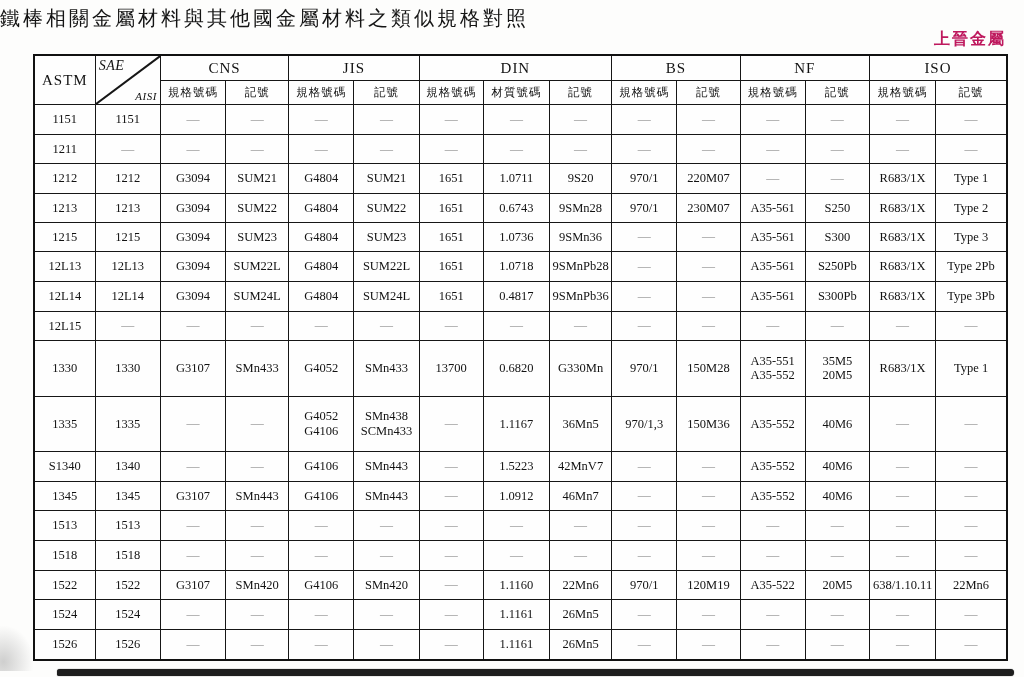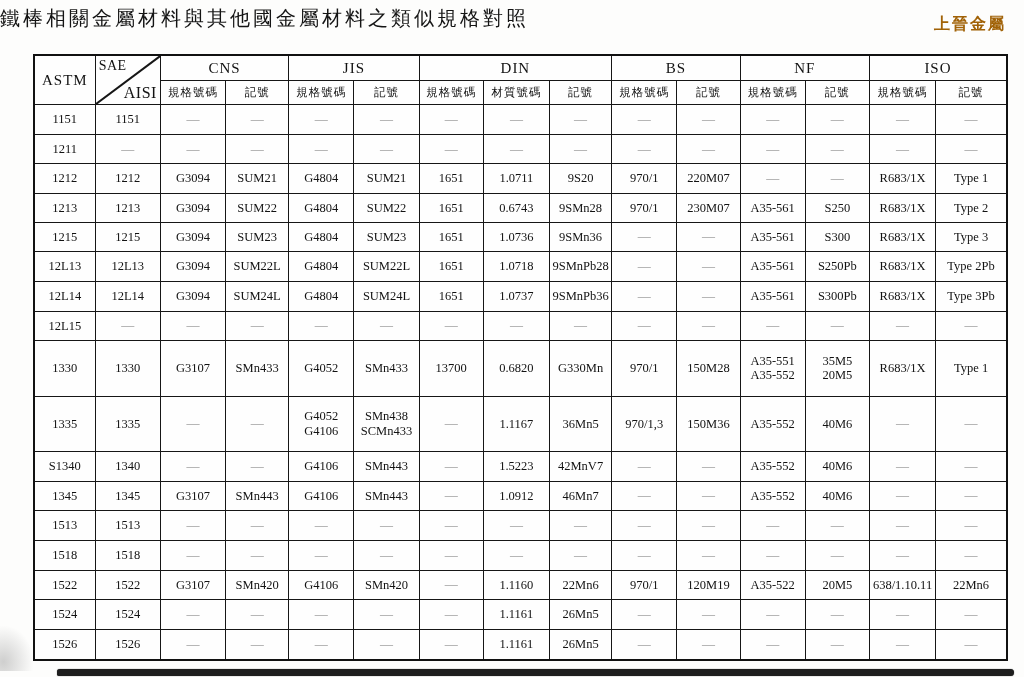--- a/index.html
+++ b/index.html
@@ -8,22 +8,22 @@
     background:#fdfdfc;
     font-family:"Liberation Serif","DejaVu Serif",serif;
     color:#121212;
   }
   .page-title{
     position:absolute;top:5px;left:0;width:100%;
     text-align:left;font-size:20px;font-weight:normal;
     letter-spacing:3px;margin:0;color:#141414;
   }
   .brand{
-    position:absolute;top:14px;right:18px;
-    font-size:16px;font-weight:bold;letter-spacing:2px;color:#a16207;
+    position:absolute;top:29px;right:18px;
+    font-size:16px;font-weight:bold;letter-spacing:2px;color:#be185d;
   }
   table.spec{
     position:absolute;left:33px;top:54px;
     width:975px;height:607px;
     border-collapse:collapse;table-layout:fixed;
     background:#fefefe;
   }
   table.spec th, table.spec td{
     border:1px solid #161616;
     text-align:center;vertical-align:middle;
@@ -33,27 +33,27 @@
   th.g, td.g{border-left-width:2px;}
   thead th{font-weight:normal;}
   tr.grp-row th{height:24px;font-size:15px;letter-spacing:1px;}
   tr.sub-row th{height:23px;font-size:11.5px;letter-spacing:1px;border-top-width:1px;text-align:center;}
   th.astm{font-size:15px;letter-spacing:1px;}
   tbody td{
     font-size:12.5px;line-height:1.15;white-space:pre-line;
   }
   tbody td.dash{color:#8f8f8f;font-size:13px;}
   
-  th.diag{position:relative;padding:0;}
+  th.diag{position:relative;padding:0;font-style:italic;}
   th.diag svg{position:absolute;left:0;top:0;width:100%;height:100%;}
   th.diag .sae{
     position:absolute;left:3px;top:2px;font-size:14px;letter-spacing:0.5px;
   }
   th.diag .aisi{
-    position:absolute;right:3px;bottom:2px;font-size:16px;letter-spacing:0.5px;
+    position:absolute;right:3px;bottom:2px;font-size:11px;letter-spacing:0.5px;
   }
   
   .scan-bar{
     position:absolute;left:57px;right:10px;bottom:1px;height:7px;
     background:#1e1e1e;border-radius:3px 4px 4px 2px;
     box-shadow:0 0 1px #444;
   }
   .scan-smudge{
     position:absolute;left:0;bottom:6px;width:34px;height:46px;
     background:radial-gradient(ellipse at 10% 80%, rgba(120,120,120,.35), rgba(120,120,120,0) 70%);
@@ -220,21 +220,21 @@
         <td>Type 2Pb</td>
       </tr>
       <tr>
         <td>12L14</td>
         <td class="g">12L14</td>
         <td class="g">G3094</td>
         <td>SUM24L</td>
         <td class="g">G4804</td>
         <td>SUM24L</td>
         <td class="g">1651</td>
-        <td>1.0737</td>
+        <td>0.4817</td>
         <td>9SMnPb36</td>
         <td class="g dash">—</td>
         <td class="dash">—</td>
         <td class="g">A35-561</td>
         <td>S300Pb</td>
         <td class="g">R683/1X</td>
         <td>Type 3Pb</td>
       </tr>
       <tr>
         <td>12L15</td>

